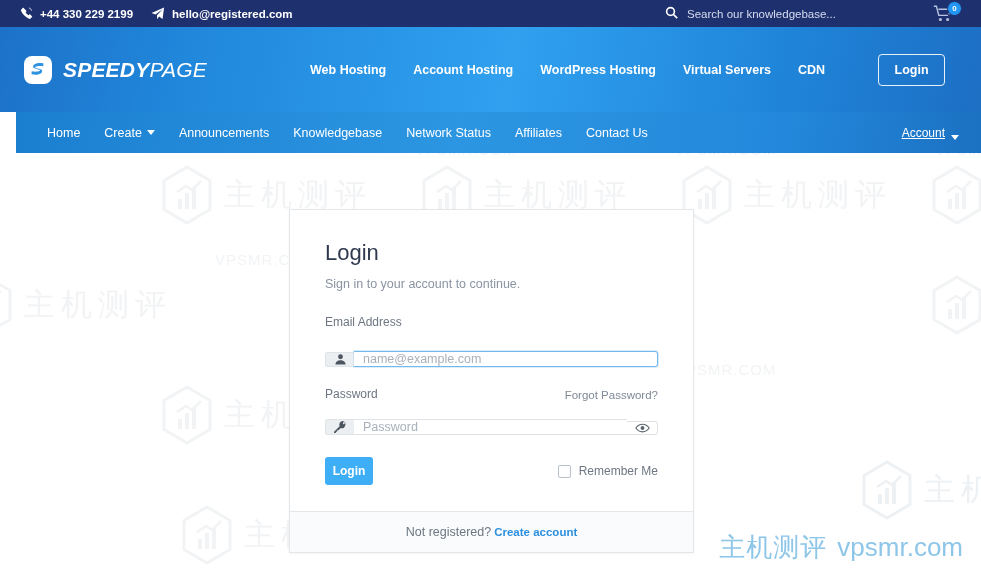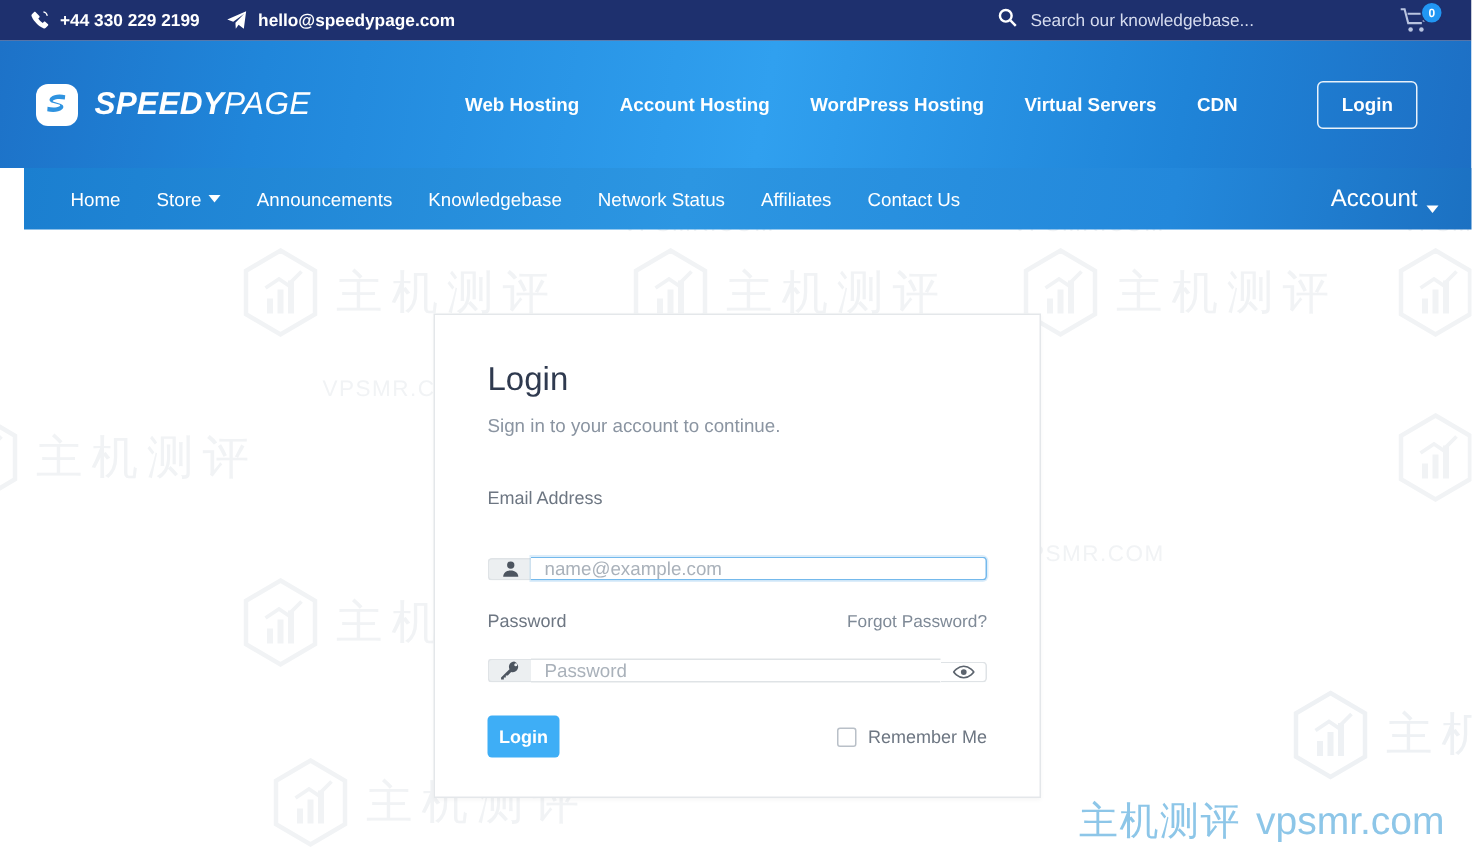--- a/index.html
+++ b/index.html
@@ -53,30 +53,30 @@
   }
   
   .subnav{
     position:absolute;top:112px;left:16px;width:981px;height:41px;z-index:4;
     background:linear-gradient(100deg,#1b7fd0 0%,#2c96e2 45%,#2388db 78%,#1b6fc0 100%);
     display:flex;align-items:center;
   }
   .subnav .items{display:flex;align-items:center;gap:24px;margin-left:31px;}
   .subnav a{color:#ffffff;font-size:12.5px;text-decoration:none;display:flex;align-items:center;gap:5px;white-space:nowrap;}
   .caret{width:0;height:0;border-left:4px solid transparent;border-right:4px solid transparent;border-top:5px solid #ffffff;display:inline-block;}
-  .subnav .account{position:absolute;right:38px;display:flex;align-items:flex-end;gap:6px;color:#ffffff;font-size:16px;}
+  .subnav .account{position:absolute;right:38px;display:flex;align-items:flex-end;gap:6px;color:#ffffff;font-size:12px;text-decoration:underline;}
   
   .card{
     position:absolute;left:289px;top:209px;width:403px;z-index:3;
     background:#ffffff;border:1px solid #e4e7ea;box-shadow:0 1px 3px rgba(0,0,0,.04);
   }
   .card-body{padding:30px 35px 26px 35px;}
   .card-title{font-size:22px;color:#2f3a4f;margin:0 0 11px 0;font-weight:normal;}
-  .card-sub{font-size:12.5px;color:#8a94a1;margin:0 0 34px 0;}
-  .field-label{font-size:12px;color:#6d7682;margin-bottom:20px;display:block;}
+  .card-sub{font-size:12.5px;color:#8a94a1;margin:0 0 24px 0;}
+  .field-label{font-size:12px;color:#6d7682;margin-bottom:10px;display:block;}
   .label-row{display:flex;justify-content:space-between;align-items:flex-end;margin-bottom:6px;}
   .label-row .field-label{margin-bottom:0;}
   .forgot{font-size:11.5px;color:#7f8a97;text-decoration:none;}
   .input-group{display:flex;align-items:flex-end;height:28px;margin-bottom:20px;}
   .ig-icon{
     width:28px;background:#eceff1;border:1px solid #dfe3e6;border-right:none;border-radius:3px 0 0 3px;
     display:flex;align-items:center;justify-content:center;
   }
   .ig-input{
     flex:1;border:1px solid #dfe3e6;border-left:none;border-radius:0 3px 3px 0;background:#ffffff;
@@ -352,21 +352,21 @@
           </svg>
       </span>
       <span>+44 330 229 2199</span>
     </div>
     <div class="tb-item">
       <span>
         <svg width="14" height="13" viewBox="0 0 16 16" fill="#ffffff">
             <path d="M15.5.7 0 7.3l4.9 1.9 9-6.6-7.2 7.4.3 5 2.3-3.3 4.3 3.2z"></path>
           </svg>
       </span>
-      <span>hello@speedypage.com</span>
+      <span>hello@registered.com</span>
     </div>
   </div>
   <div class="search">
     <span>
       <svg width="13" height="13" viewBox="0 0 16 16" fill="none" stroke="#ffffff" stroke-width="2">
           <circle cx="6.8" cy="6.8" r="4.8"></circle>
           <path d="M10.6 10.6 15 15"></path>
         </svg>
     </span>
     <span class="search-ph">Search our knowledgebase...</span>
@@ -402,21 +402,21 @@
 
   </div>
 </div>
 
 <div class="subnav">
   <div class="items">
     <a href="#">
         <span>Home</span>
       </a>
     <a href="#">
-        <span>Store</span>
+        <span>Create</span>
         <i class="caret"></i>
       </a>
     <a href="#">
         <span>Announcements</span>
       </a>
     <a href="#">
         <span>Knowledgebase</span>
       </a>
     <a href="#">
         <span>Network Status</span>
@@ -470,18 +470,21 @@
     </div>
 
     <div class="row-actions">
       <button class="btn-login">Login</button>
       <label class="remember">
         <span class="checkbox"></span>
         <span>Remember Me</span>
       </label>
     </div>
   </div>
+  <div class="card-footer">
+    <span>Not registered?</span><a href="#">Create account</a>
+  </div>
 </div>
 
 <div class="wm-corner">
   <span class="cn">主机测评</span>
   <span class="en">vpsmr.com</span>
 </div>
 
 </body></html>

